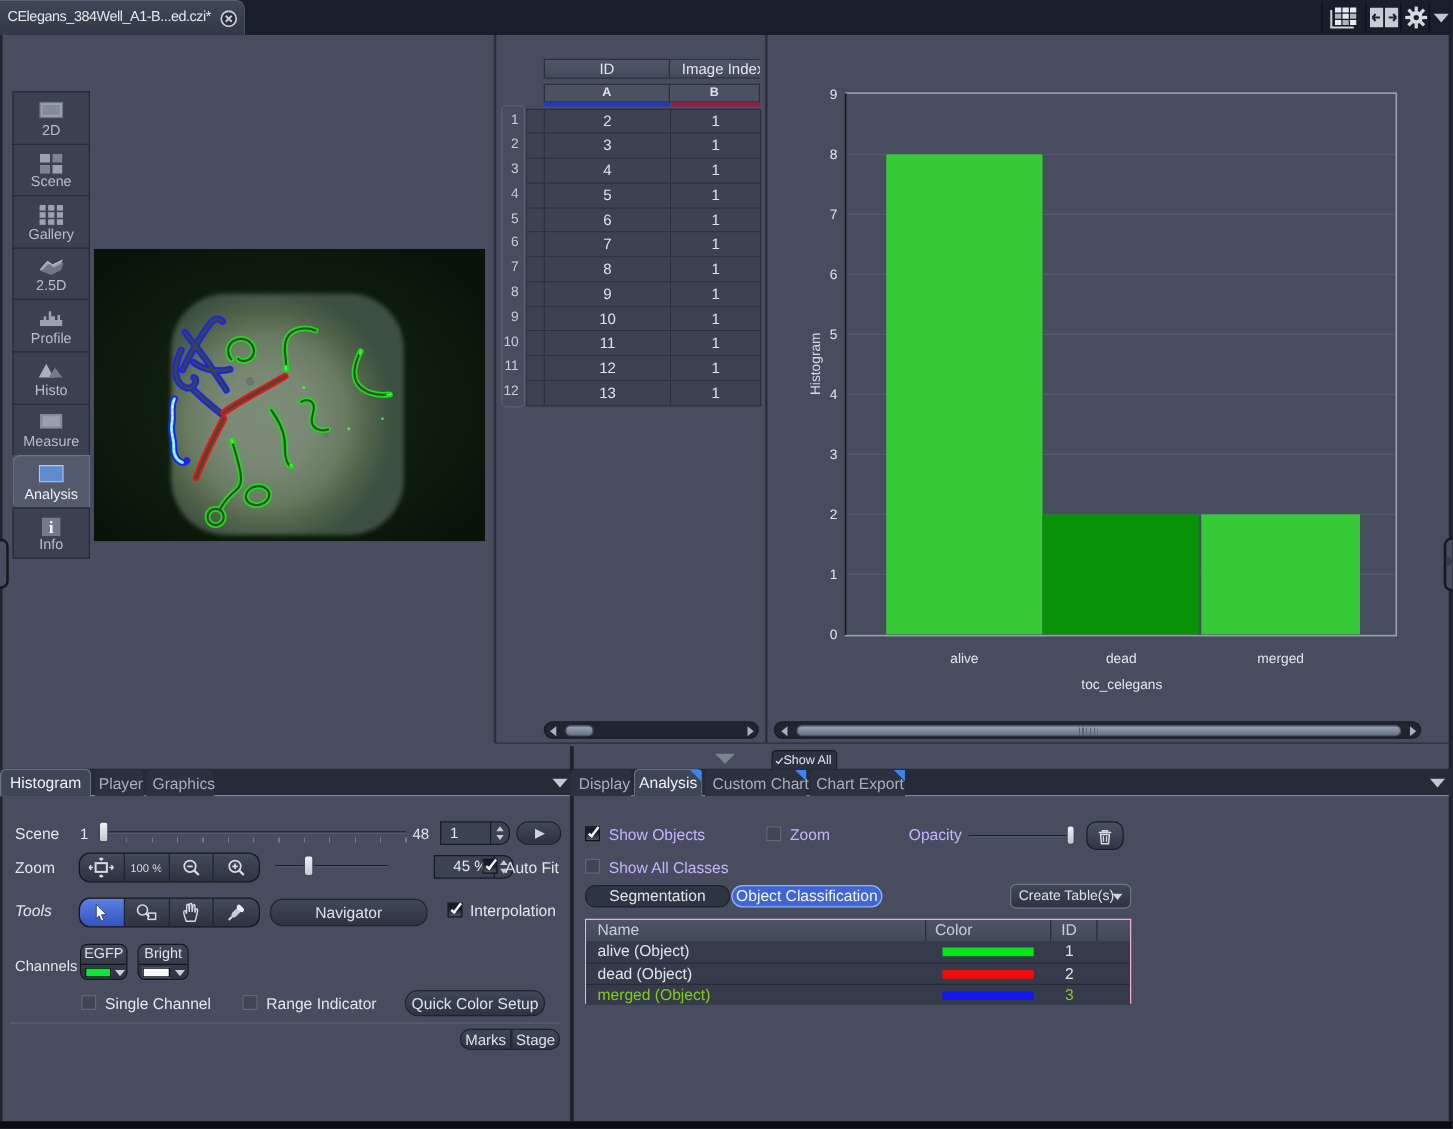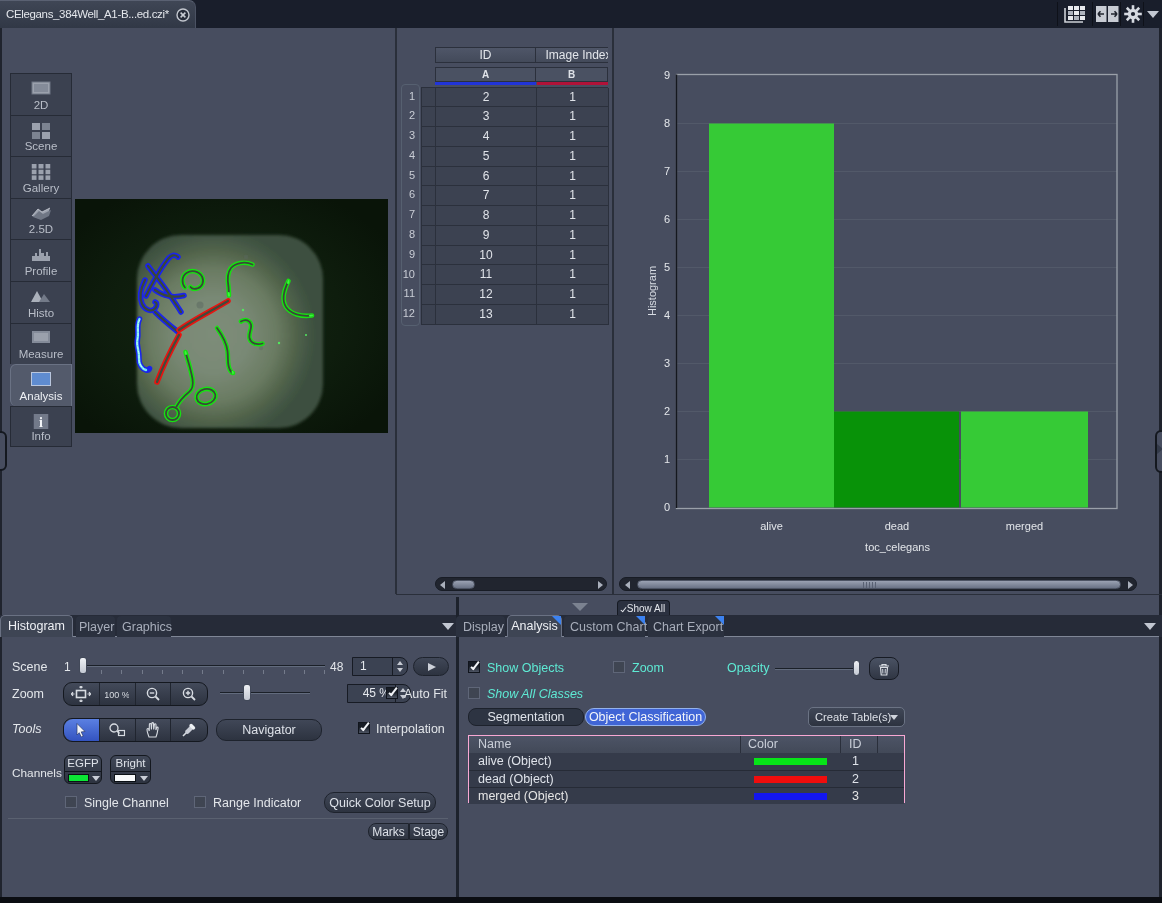--- a/index.html
+++ b/index.html
@@ -494,21 +494,21 @@
           </svg>
         </div>
       <div>
           <svg width="15" height="15" viewBox="0 0 15 15">
             <path d="M1.5 13.5 L6 9" stroke="#d8dce2" stroke-width="1.6"></path>
             <path d="M5.8 9.2 L9.8 5.2" stroke="#c9cdd6" stroke-width="4.2" stroke-linecap="round"></path>
             <path d="M9.6 3 L12 5.4" stroke="#eef1f4" stroke-width="3.4" stroke-linecap="round"></path>
           </svg>
         </div>
     </div>
-    <div class="pill" style="left:216px;top:719px;width:106px;height:22px;line-height:21px;">Navigator</div>
+    <div class="pill" style="left:216px;top:719px;width:126px;height:22px;line-height:21px;">Navigator</div>
     <div class="cb abs" style="left:358px;top:722px;">
         <span class="check"></span>
       </div>
     <div class="lbl13" style="left:376px;top:722px;">Interpolation</div>
 
     <div class="lbl13" style="left:12px;top:766px;font-size:11.8px;">Channels</div>
     <div class="pill" style="left:64px;top:755px;width:38px;height:29px;border-radius:6px;border-color:#14181f;">
       <div style="position:absolute;left:0;right:0;top:1px;font-size:11.5px;">EGFP</div>
       <div style="position:absolute;left:0;right:0;top:15px;height:1px;background:#11151d;"></div>
       <div style="position:absolute;left:3px;top:18px;width:21px;height:8px;background:#0ce635;border:1px solid #0c1116;"></div>
@@ -528,21 +528,21 @@
     <div class="pill" style="left:324px;top:792px;width:112px;height:21px;line-height:20px;">Quick Color Setup</div>
 
     <div class="abs" style="left:8px;top:818px;width:440px;height:1px;background:#5a6170;"></div>
     <div class="pill" style="left:368px;top:823px;width:41px;height:17px;line-height:16px;border-radius:8px 0 0 8px;font-size:12px;">Marks</div>
     <div class="pill" style="left:409px;top:823px;width:39px;height:17px;line-height:16px;border-radius:0 8px 8px 0;border-left:1px solid #1e232d;font-size:12px;">Stage</div>
   </div>
 
   <div id="br">
     <style>
       .bluecorner { position:absolute; width:0; height:0; border-top:9px solid #3c82f0; border-left:9px solid transparent; }
-      .t125 { position:absolute; color:#5eead4; font-size:12.5px;text-align:right; }
+      .t125 { position:absolute; color:#c4b5fd; font-size:12.5px;text-align:right; }
     </style>
     <div class="abs" style="left:617px;top:600px;width:53px;height:16px;background:#2b3140;border:1px solid #161a23;border-bottom:none;border-radius:4px 4px 0 0;color:#e4e7ec;font-size:10px;text-align:center;line-height:15px;"><span style="display:inline-block;width:3px;height:6px;border-right:1.5px solid #e4e7ec;border-bottom:1.5px solid #e4e7ec;transform:rotate(38deg);margin-right:2px;"></span>Show All</div>
     <div class="abs" style="left:572px;top:603px;width:0;height:0;border-left:8px solid transparent;border-right:8px solid transparent;border-top:8px solid #7b8290;"></div>
     <div class="tabbar" style="left:459px;width:703px;"></div>
     <div class="tabline" style="left:459px;width:700px;"></div>
     <div class="abs" style="left:456px;top:616px;width:49px;height:21px;background:#2b313f;border-radius:4px 4px 0 0;"></div>
     <div class="abs" style="left:564px;top:616px;width:81px;height:21px;background:#2b313f;border-radius:4px 4px 0 0;"></div>
     <div class="abs" style="left:648px;top:616px;width:76px;height:21px;background:#2b313f;border-radius:4px 4px 0 0;"></div>
     <div class="itab" style="left:463px;">Display</div>
     <div class="atab" style="left:507px;width:55px;">Analysis</div>
@@ -564,21 +564,21 @@
     <div class="sthumb" style="left:853px;top:660px;width:7px;height:16px;border-radius:3.5px;"></div>
     <div class="pill" style="left:869px;top:657px;width:30px;height:23px;border-radius:8px;background:linear-gradient(#4a5263,#303644);border-color:#171b24;">
       <svg width="12" height="13" viewBox="0 0 12 13" style="margin-top:5px;">
           <path d="M1 3 L11 3 M4 3 L4 1.5 L8 1.5 L8 3" stroke="#d7dbe2" stroke-width="1.2" fill="none"></path>
           <path d="M2.5 4.5 L3.2 12 L8.8 12 L9.5 4.5 Z" fill="none" stroke="#d7dbe2" stroke-width="1.2"></path>
           <path d="M4.7 6 L4.9 10.5 M7.3 6 L7.1 10.5" stroke="#d7dbe2" stroke-width="1"></path>
         </svg>
     </div>
 
     <div class="cb un abs" style="left:468px;top:687px;"></div>
-    <div class="t125" style="left:487px;top:687px;font-style:italic;">Show All Classes</div>
+    <div class="t125" style="left:487px;top:687px;">Show All Classes</div>
 
     <div class="abs" style="left:468px;top:708px;width:116px;height:18px;background:#2d3442;border:1px solid #1d222c;border-radius:8px;color:#dfe3ea;font-size:12.5px;text-align:center;line-height:17px;">Segmentation</div>
     <div class="abs" style="left:585px;top:708px;width:121px;height:18px;background:#4065d6;border:1px solid #93b2ec;border-radius:9px;color:#f2f5fa;font-size:12.5px;text-align:center;line-height:17px;">Object Classification</div>
     <div class="pill" style="left:808px;top:707px;width:97px;height:20px;line-height:19px;font-size:11.2px;border-radius:5px;border-color:#6b7384;">
         <span style="position:absolute;left:6px;top:0;">Create Table(s)</span>
         <span style="position:absolute;right:6px;top:7px;width:0;height:0;border-left:4.5px solid transparent;border-right:4.5px solid transparent;border-top:5.5px solid #d0d4dc;"></span>
       </div>
 
     <div class="abs" style="left:468px;top:735px;width:437px;height:68px;border:1px solid #f9a8d4;">
       <div style="position:absolute;left:0;top:0;width:100%;height:17px;background:linear-gradient(#4d5466,#424958);color:#c9ced8;font-size:12.5px;">
@@ -592,21 +592,21 @@
       <div style="position:absolute;left:0;top:17px;width:100%;height:17px;background:#353b4a;color:#dfe3ea;font-size:12.5px;">
         <span style="position:absolute;left:9px;top:1px;">alive (Object)</span>
         <div style="position:absolute;left:285px;top:5px;width:73px;height:7px;background:#07e418;"></div>
         <span style="position:absolute;left:383px;top:1px;">1</span>
       </div>
       <div style="position:absolute;left:0;top:34px;width:100%;height:17px;background:#353b4a;border-top:1px solid #262b36;color:#dfe3ea;font-size:12.5px;">
         <span style="position:absolute;left:9px;top:1px;">dead (Object)</span>
         <div style="position:absolute;left:285px;top:5px;width:73px;height:7px;background:#f00d0d;"></div>
         <span style="position:absolute;left:383px;top:1px;">2</span>
       </div>
-      <div style="position:absolute;left:0;top:51px;width:100%;height:17px;background:#353b4a;border-top:1px solid #262b36;color:#e5e5e5;font-size:12.5px;text-align:center;">
+      <div style="position:absolute;left:0;top:51px;width:100%;height:17px;background:#353b4a;border-top:1px solid #262b36;color:#84cc16;font-size:12.5px;text-align:center;">
         <span style="position:absolute;left:9px;top:1px;">merged (Object)</span>
         <div style="position:absolute;left:285px;top:5px;width:73px;height:7px;background:#1316ef;"></div>
         <span style="position:absolute;left:383px;top:1px;">3</span>
       </div>
     </div>
   </div>
 
 </div>
 
 </body></html>

